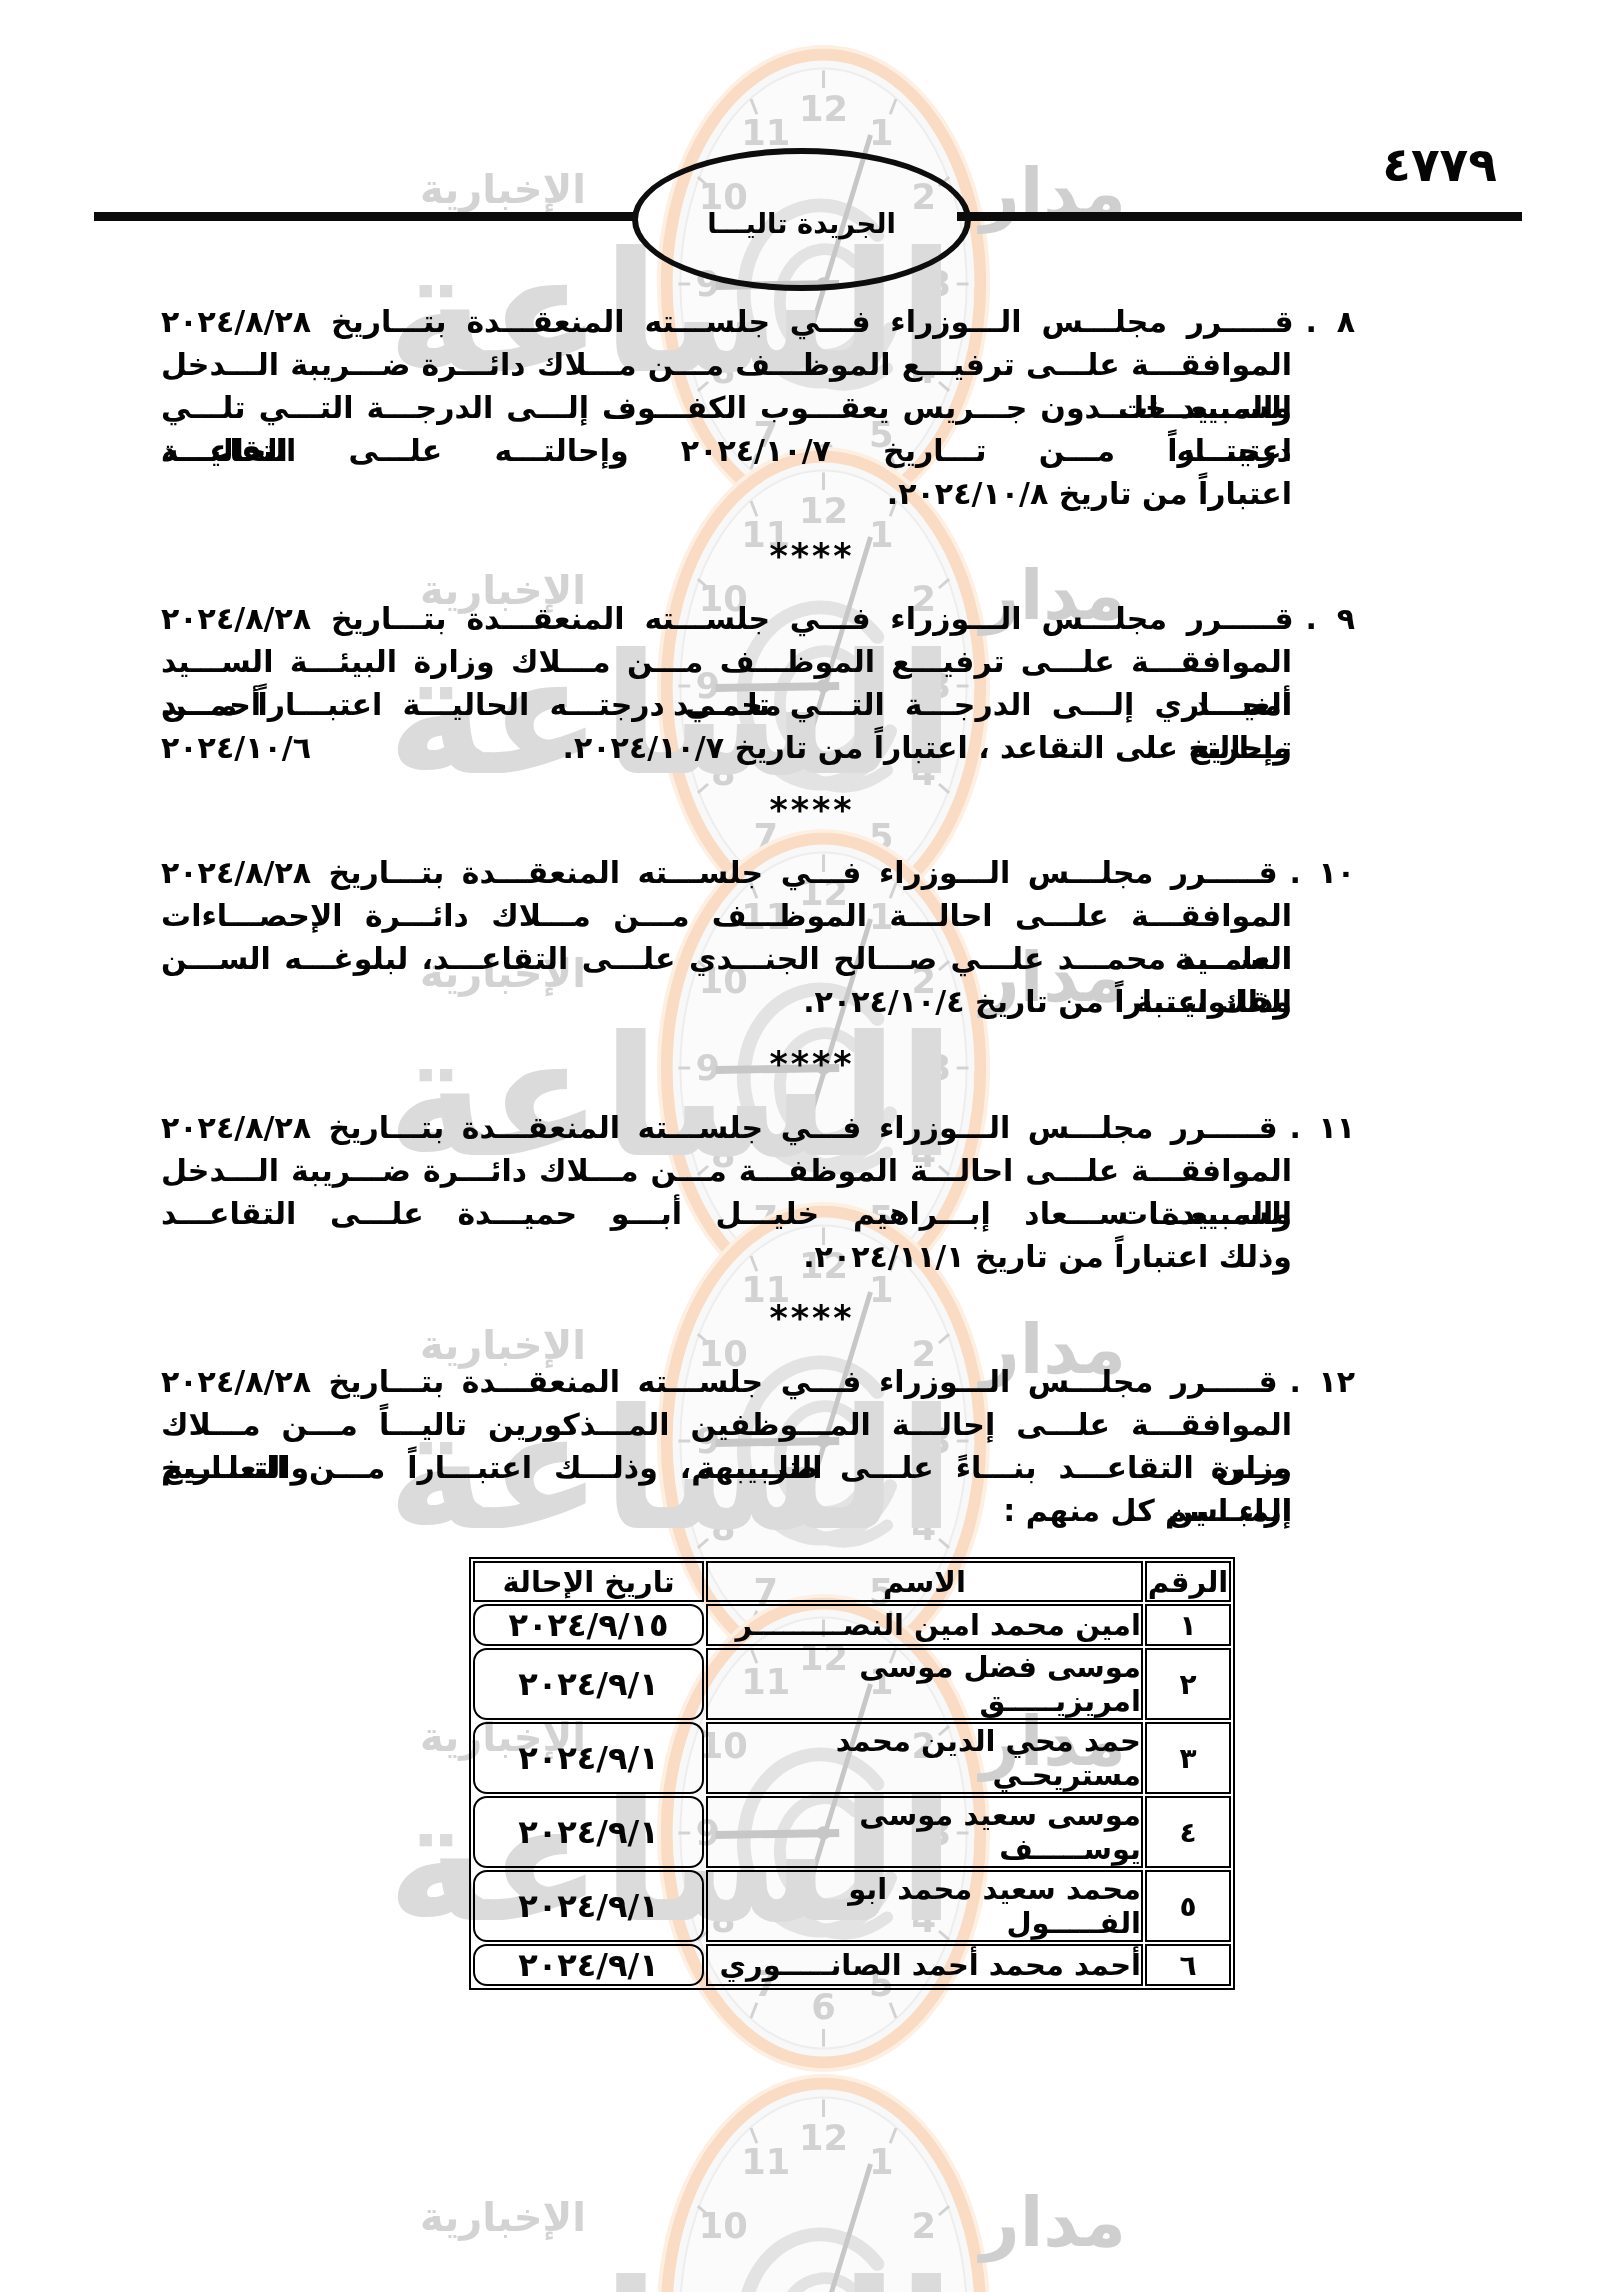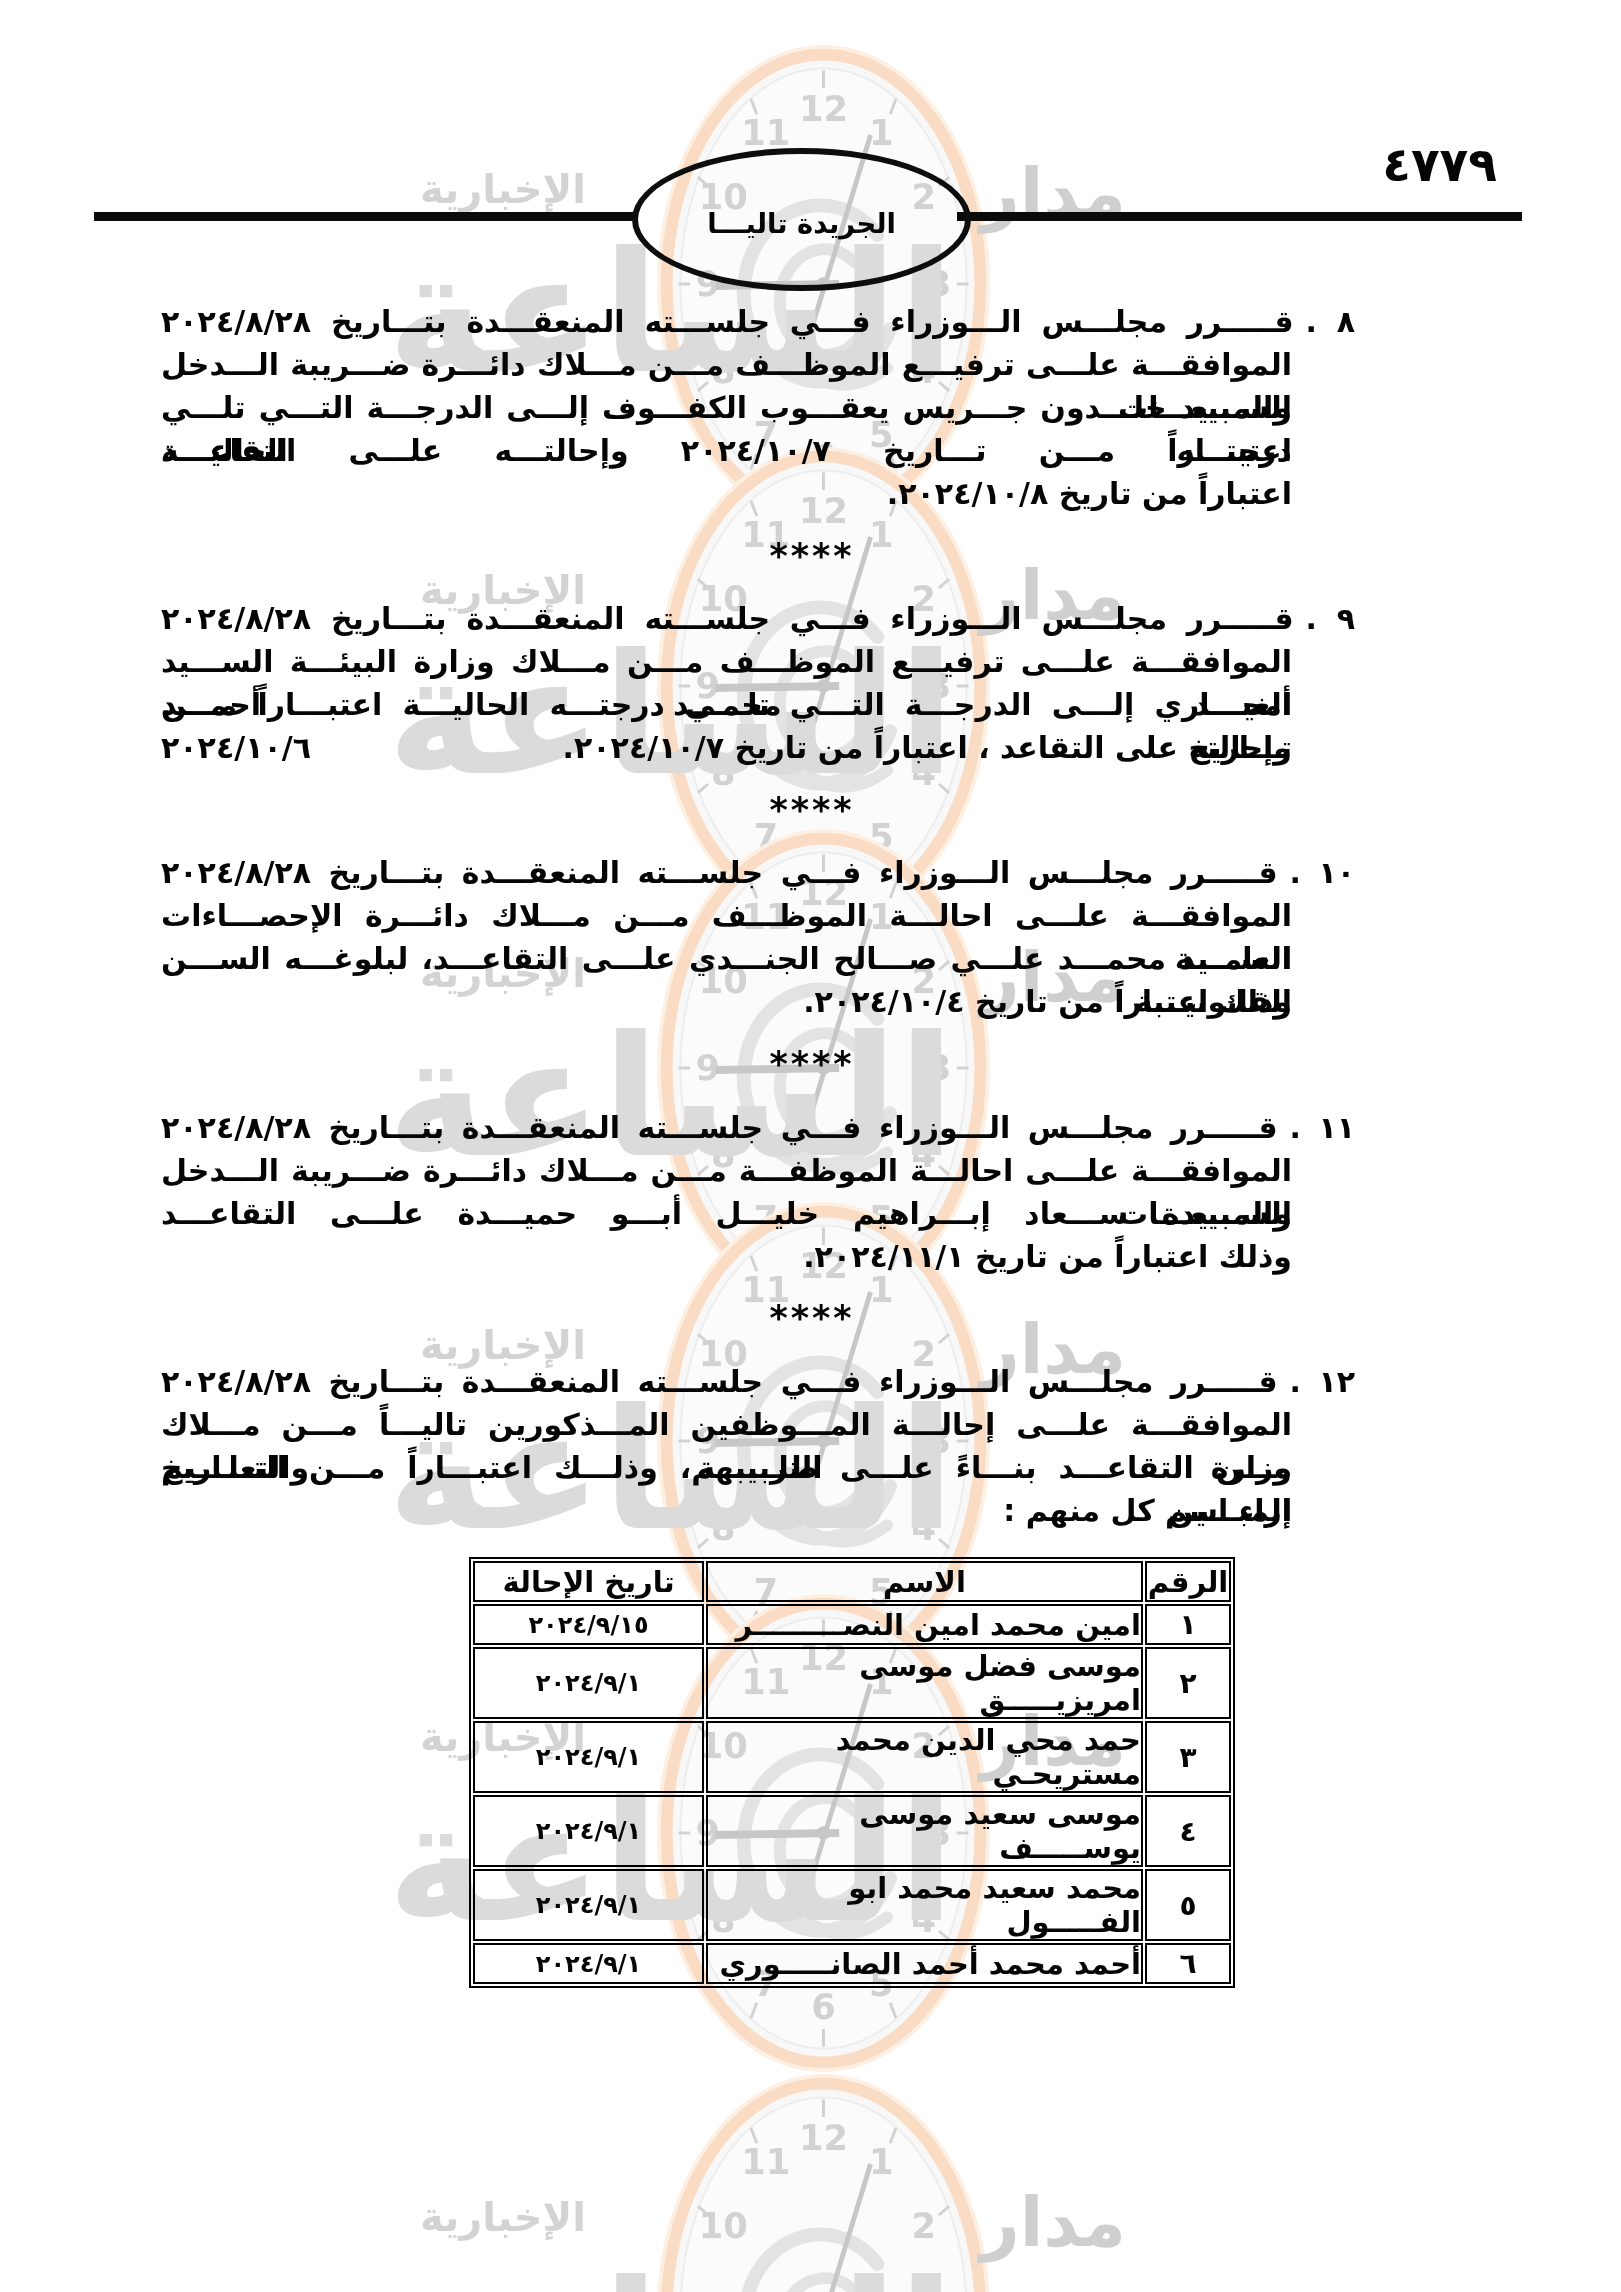--- a/index.html
+++ b/index.html
@@ -31,21 +31,21 @@
   .pnum{margin-left:11.8px;}
   .sep{height:43px;line-height:43px;text-align:center;margin:19.6px 0;font-size:35px;
        letter-spacing:2.9px;position:relative;right:-54px;}
   
   table.ret{margin:25.5px 120px 0 0;border:2.9px solid #000;border-spacing:2.9px;
             table-layout:fixed;width:766px;background:transparent;}
   table.ret th,table.ret td{border:2px solid #000000;height:37px;padding:0;font-weight:bold;}
   table.ret th{font-size:29px;text-align:center;}
   td.c-no{text-align:center;font-size:28px;}
   td.c-name{text-align:right;padding-right:13.7px;font-size:29px;}
-  td.c-date{text-align:center;font-size:24px;letter-spacing:1px;}
+  td.c-date{text-align:center;font-size:32px;letter-spacing:1px;border-radius:14px;}
 </style>
 </head>
 <body>
 
 <div class="page">
 
   <div id="wm">
       <div>
         <div style="position: absolute; left: 647px; top: 39px; width: 353px; height: 490px;"><svg width="353" height="490" viewBox="0 0 360 500">
     <ellipse cx="180" cy="250" rx="170" ry="244" fill="#fdf0e3"></ellipse>

